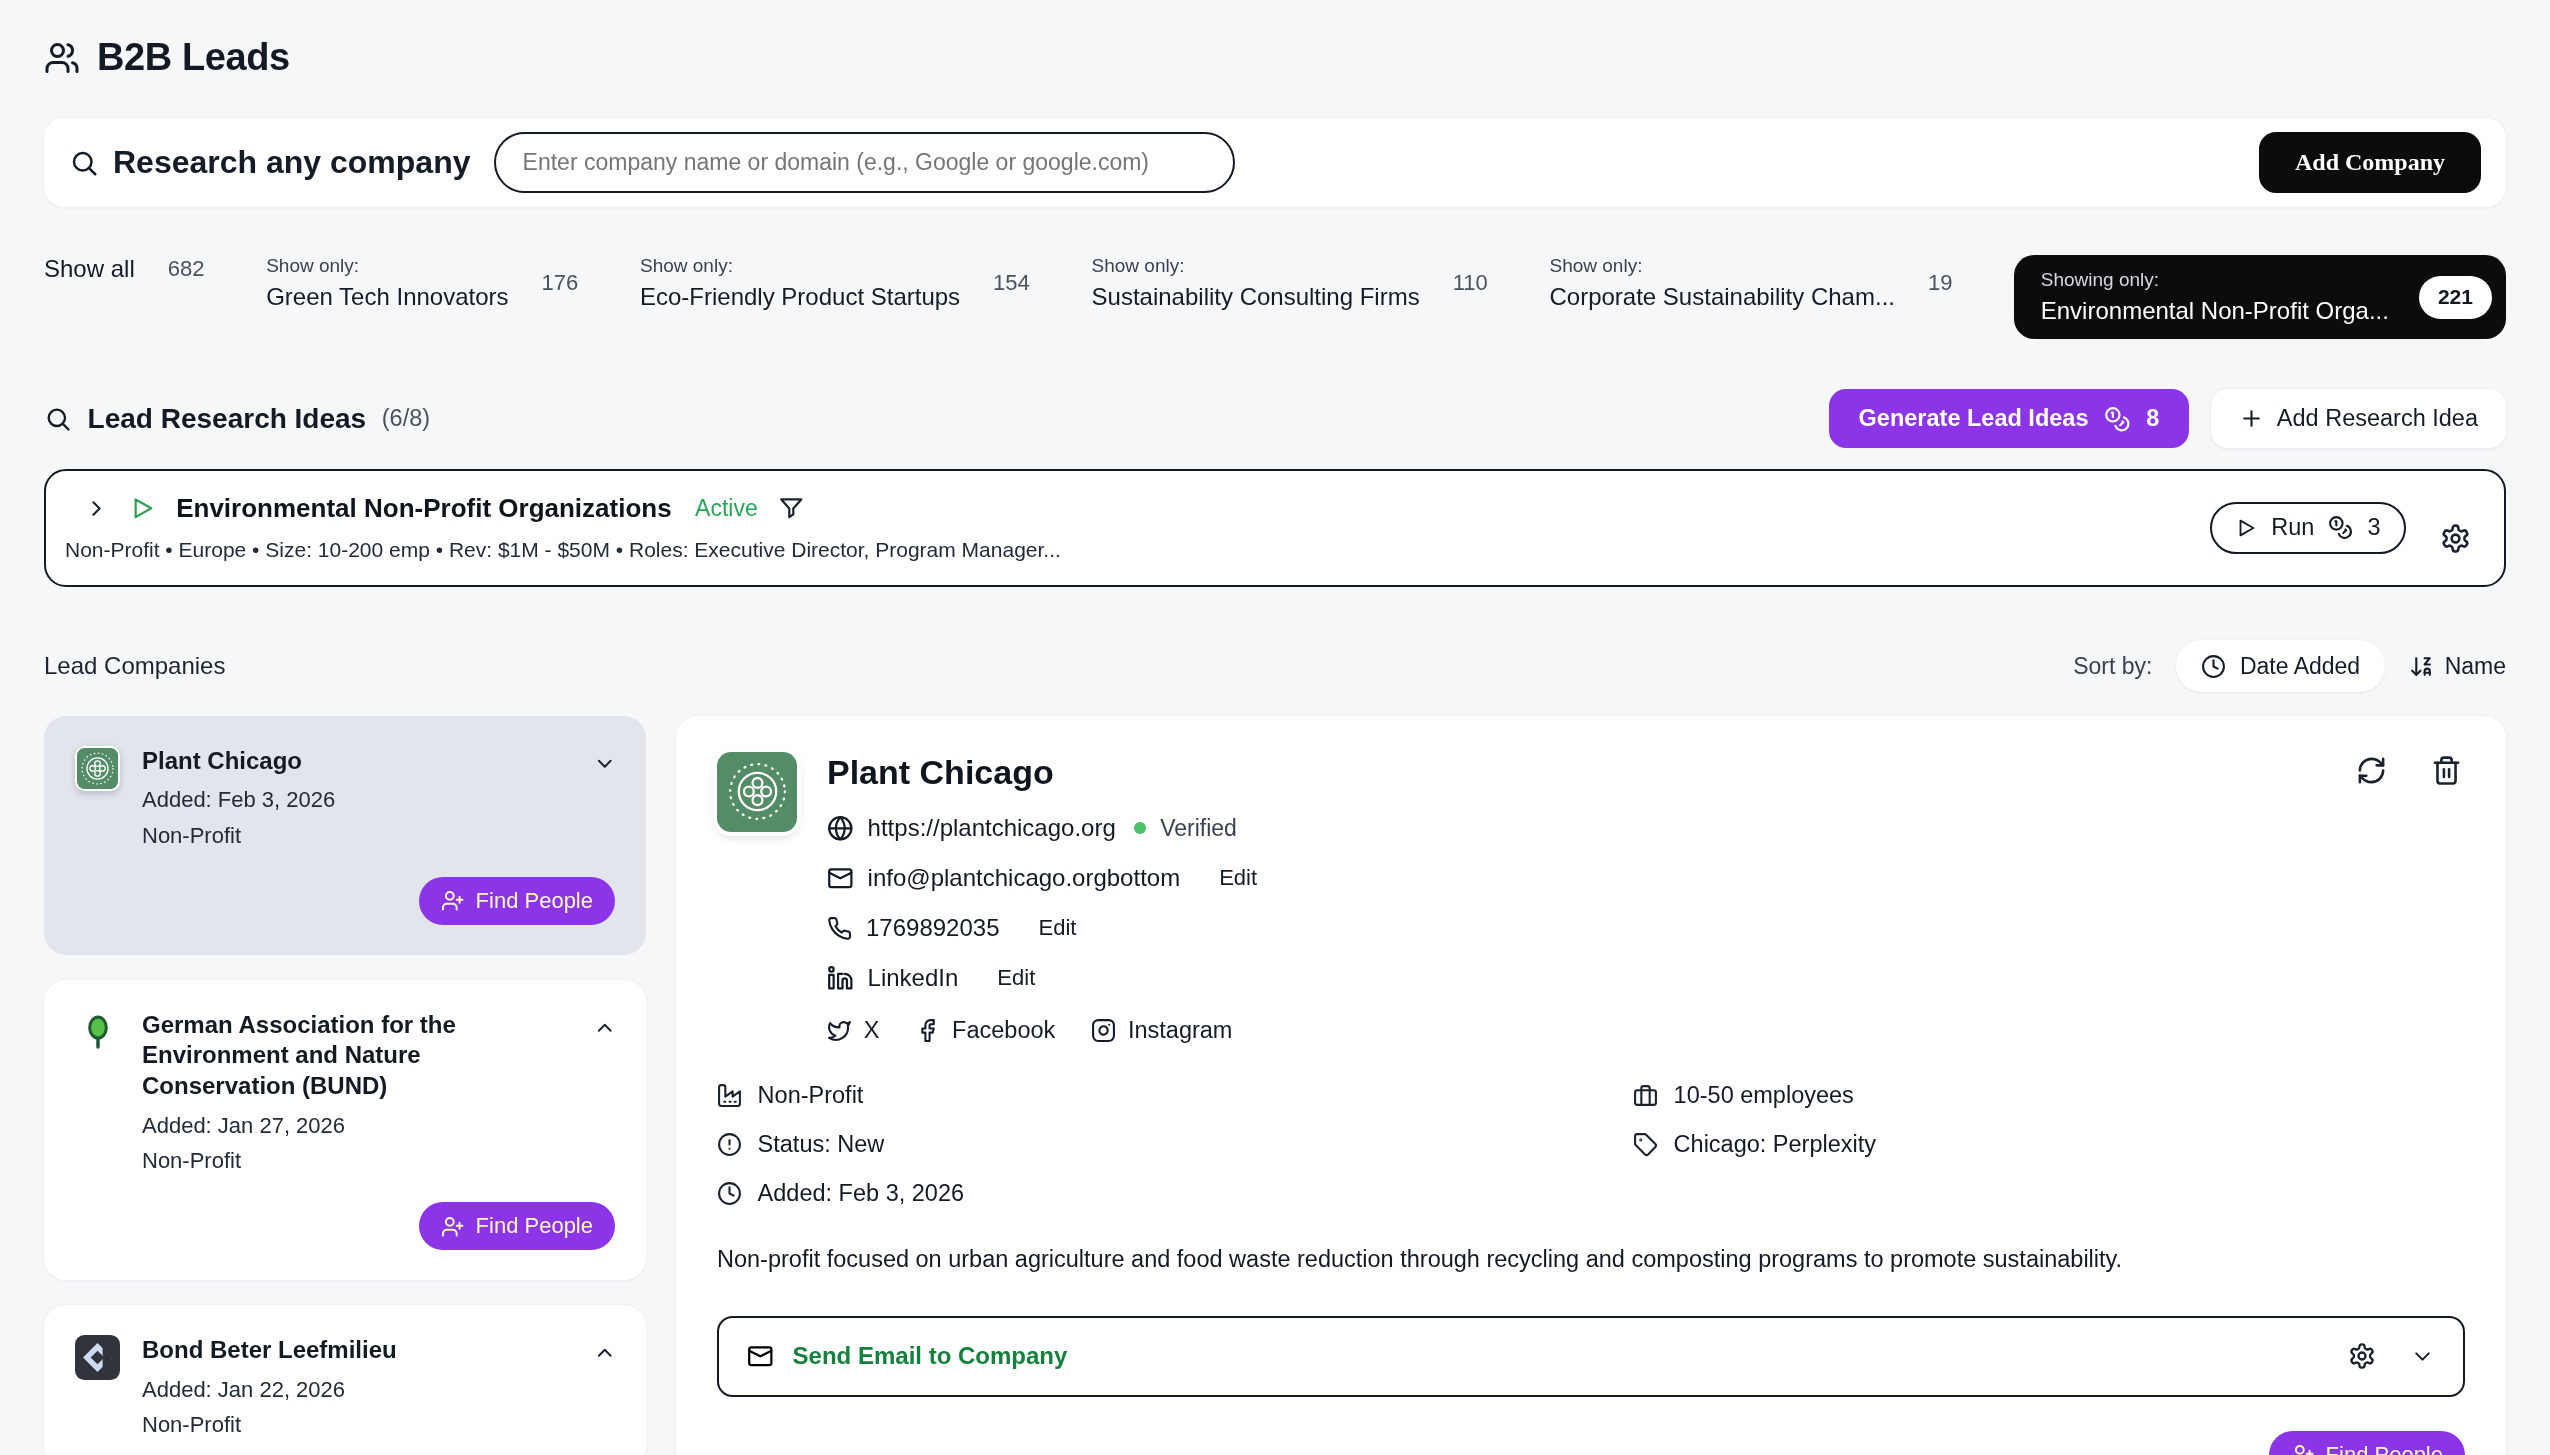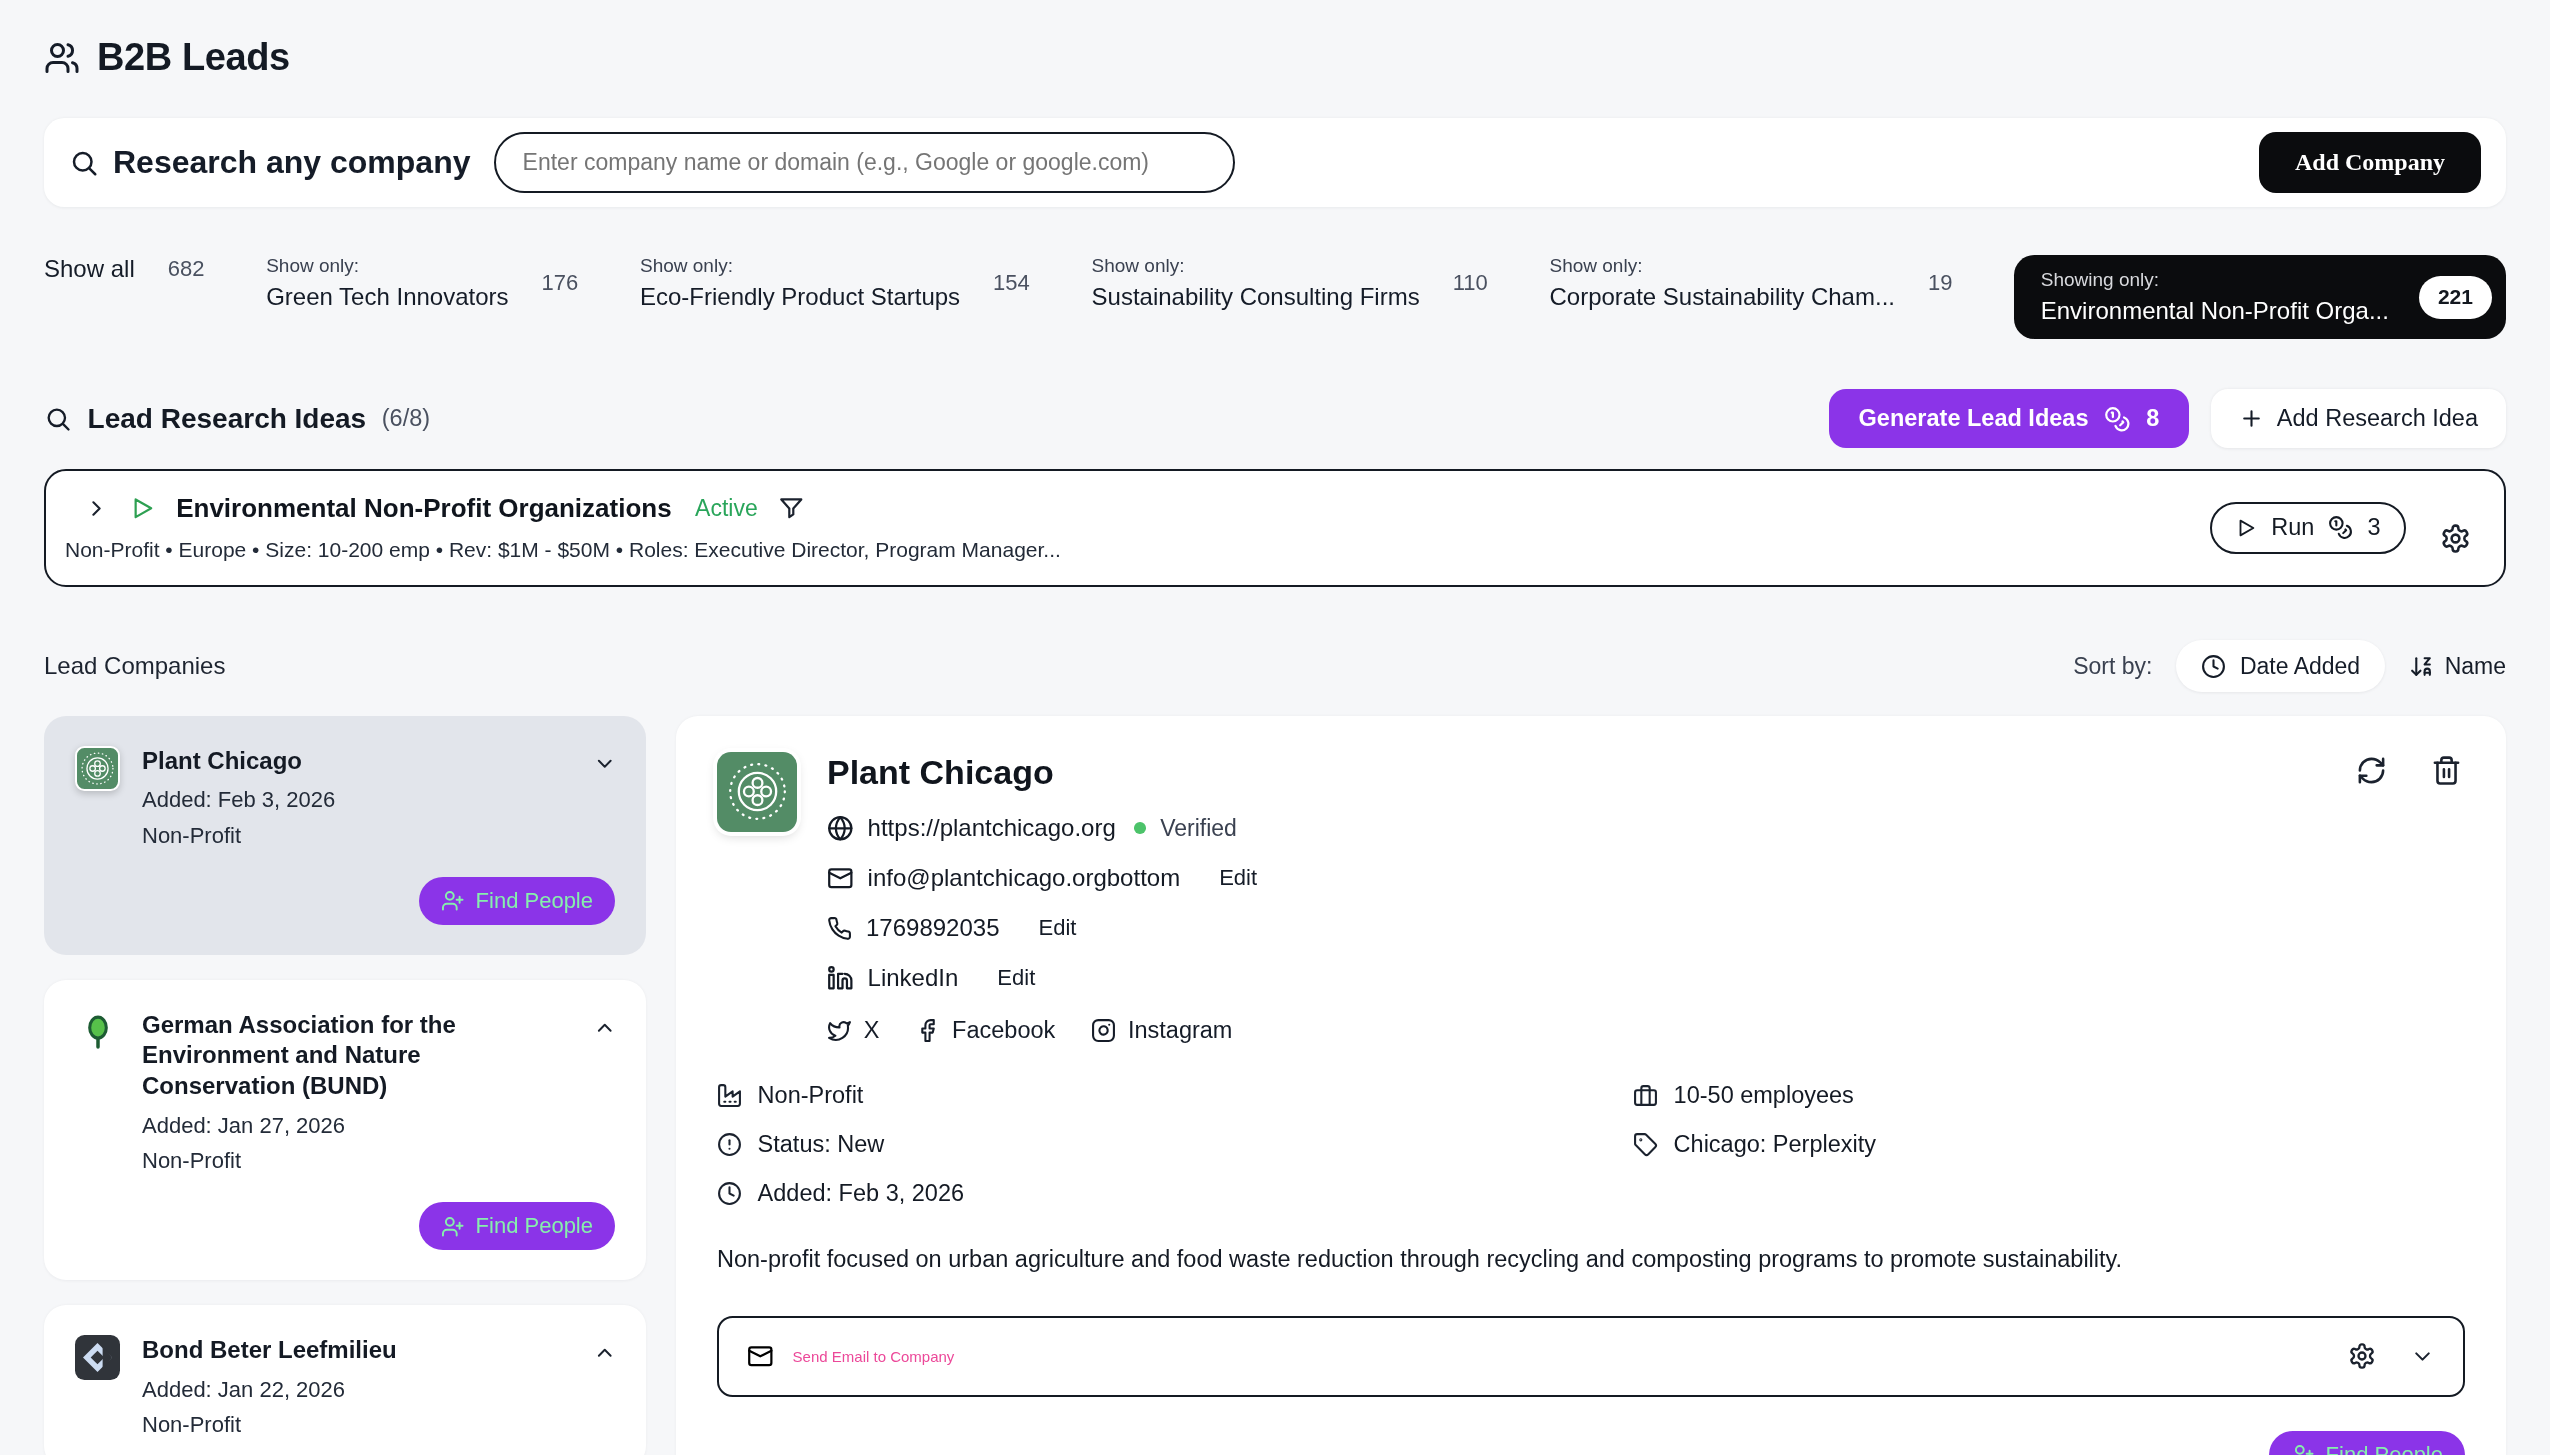--- a/index.html
+++ b/index.html
@@ -85,21 +85,21 @@
   .lead-head { display:flex; gap:22px; align-items:flex-start; padding-right:47px; }
   .lead-logo { width:45px; height:45px; border-radius:9.4px; flex:none; display:flex; align-items:center; justify-content:center; }
   .logo-plant { background:#538c66; border:2.3px solid #fff; box-shadow:0 2.3px 7.8px rgba(0,0,0,.18); }
   .logo-bund { background:transparent; }
   .logo-bond { background:#30343a; border-radius:9.4px; }
   .lead-info .lname { font-size:24px; font-weight:700; color:#141a24; line-height:1.28; }
   .lead-info .ladded { font-size:22px; color:#232b38; margin-top:11px; }
   .lead-info .ltype { font-size:22px; color:#232b38; margin-top:9.4px; }
   .lead-chevron { position:absolute; top:36px; right:30px; color:#1b222e; background:none; border:none; cursor:pointer; }
   .btn-find { align-self:flex-end; margin-top:28px; display:flex; align-items:center; gap:11px;
-    background:#8b34e8; color:#86efac; border:none; cursor:pointer; border-radius:781px; height:48px; padding:8px 22px;
+    background:#8b34e8; color:#fef9c3; border:none; cursor:pointer; border-radius:781px; height:48px; padding:8px 22px;
     font-size:22px; font-weight:500; font-family:inherit; }
 
   
   .detail { flex:1; background:#fff; border-radius:22px; padding:36px 41px 36px 41px; box-shadow:0 0.8px 3.1px rgba(20,26,36,.05); position:relative; }
   .detail-actions { position:absolute; top:39px; right:44px; display:flex; align-items:center; gap:44px; color:#1b222e; }
   .detail-head { display:flex; gap:30px; }
   .detail-logo { width:80px; height:80px; border-radius:14px; background:#538c66; flex:none;
     box-shadow:0 0 0 3.9px #fff, 0 3.1px 11px rgba(0,0,0,.18); display:flex; align-items:center; justify-content:center; }
   .detail-col { padding-top:1.6px; }
   .detail-col .dname { font-size:34px; font-weight:700; color:#10151d; }
@@ -109,21 +109,21 @@
   .edit-btn { background:none; border:none; cursor:pointer; font-family:inherit; font-size:22px; font-weight:500; color:#151c28; margin-left:25px; }
   .socials { display:flex; align-items:center; gap:36px; margin-top:25px; }
   .social { display:flex; align-items:center; gap:11.7px; background:none; border:none; cursor:pointer;
     font-size:23.5px; color:#151c28; font-family:inherit; }
   .attrs { margin-top:38px; display:grid; grid-template-columns:916px 1fr; row-gap:22px; }
   .attr { display:flex; align-items:center; gap:15.6px; font-size:23.5px; color:#141a24; }
   .attr .ic { color:#1b222e; }
   .desc { margin-top:36px; font-size:23.5px; color:#141a24; line-height:1.42; }
   .send-box { margin-top:39px; border:2.3px solid #141a23; border-radius:15.6px; height:81px;
     display:flex; align-items:center; padding:0 28px; gap:19px; cursor:pointer; background:#fff; width:100%; font-family:inherit; }
-  .send-box .slabel { font-size:15px; font-weight:400; color:#ec4899; }
+  .send-box .slabel { font-size:24px; font-weight:700; color:#15803d; }
   .send-right { margin-left:auto; display:flex; align-items:center; gap:34px; color:#1b222e; }
   .detail-bottom { margin-top:34px; display:flex; justify-content:flex-end; }
 
   .green-ic { color:#2ea052; }
   .hidden-defs { position:absolute; width:0; height:0; overflow:hidden; }
 </style>
 </head>
 <body>
 
 <svg class="hidden-defs" aria-hidden="true">

